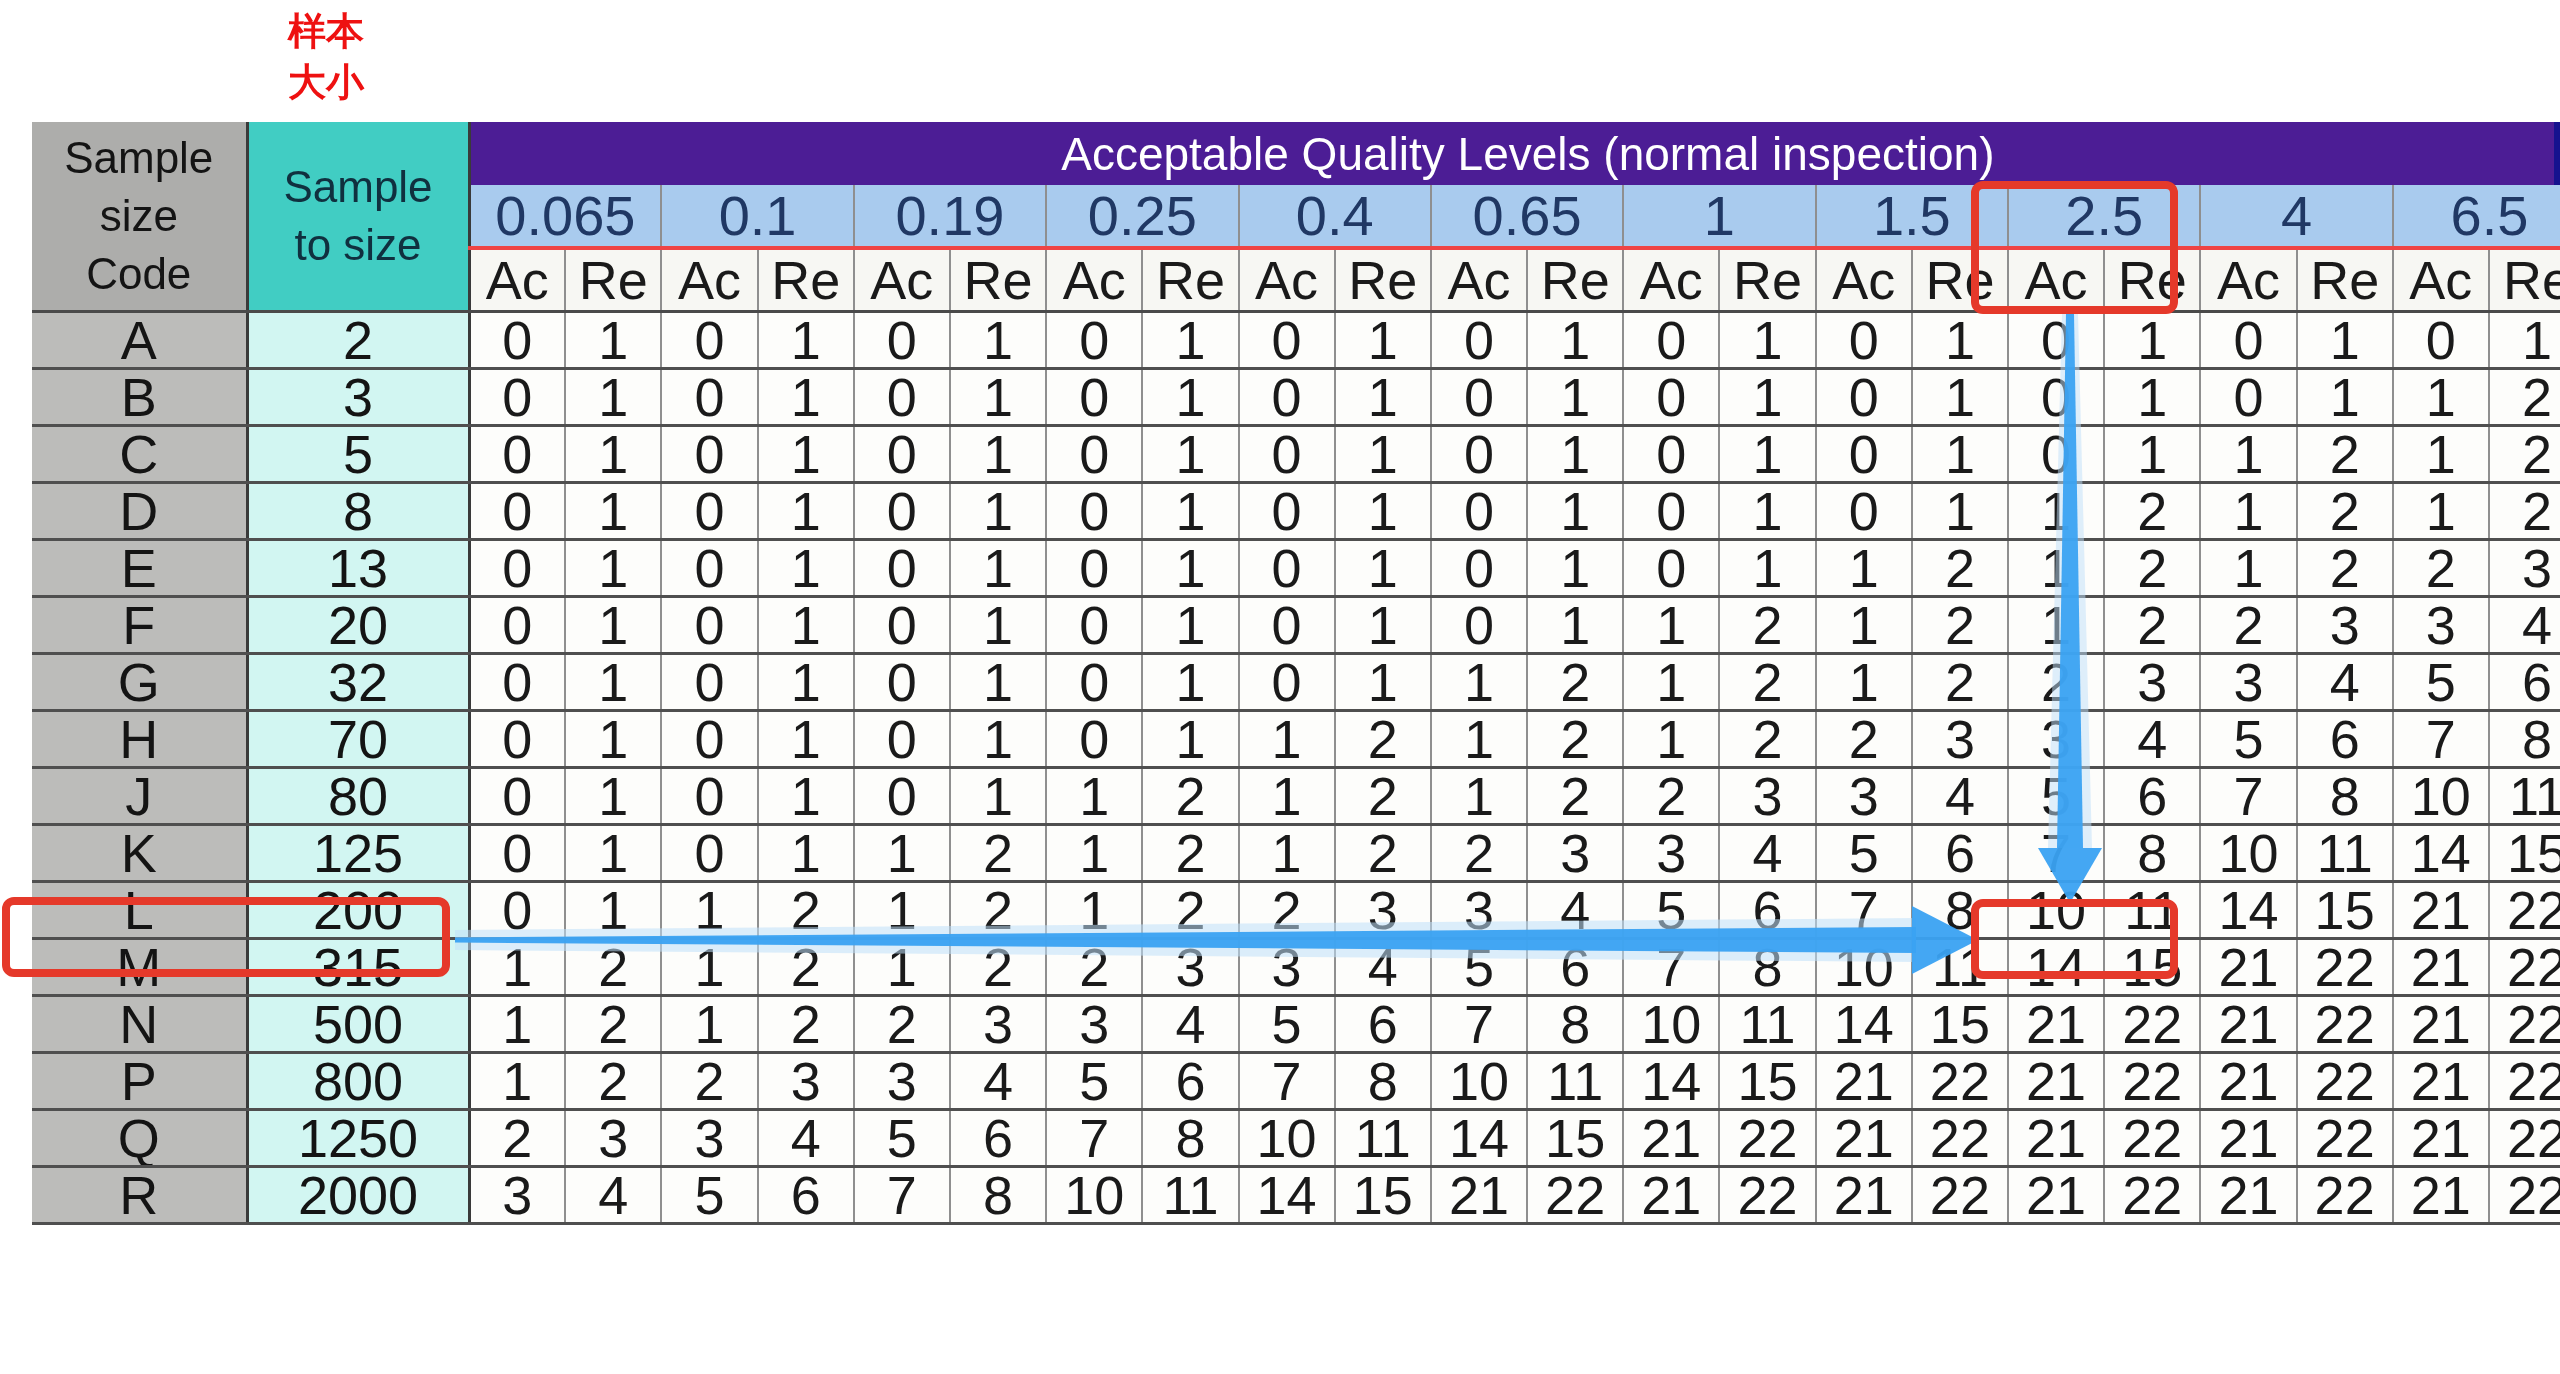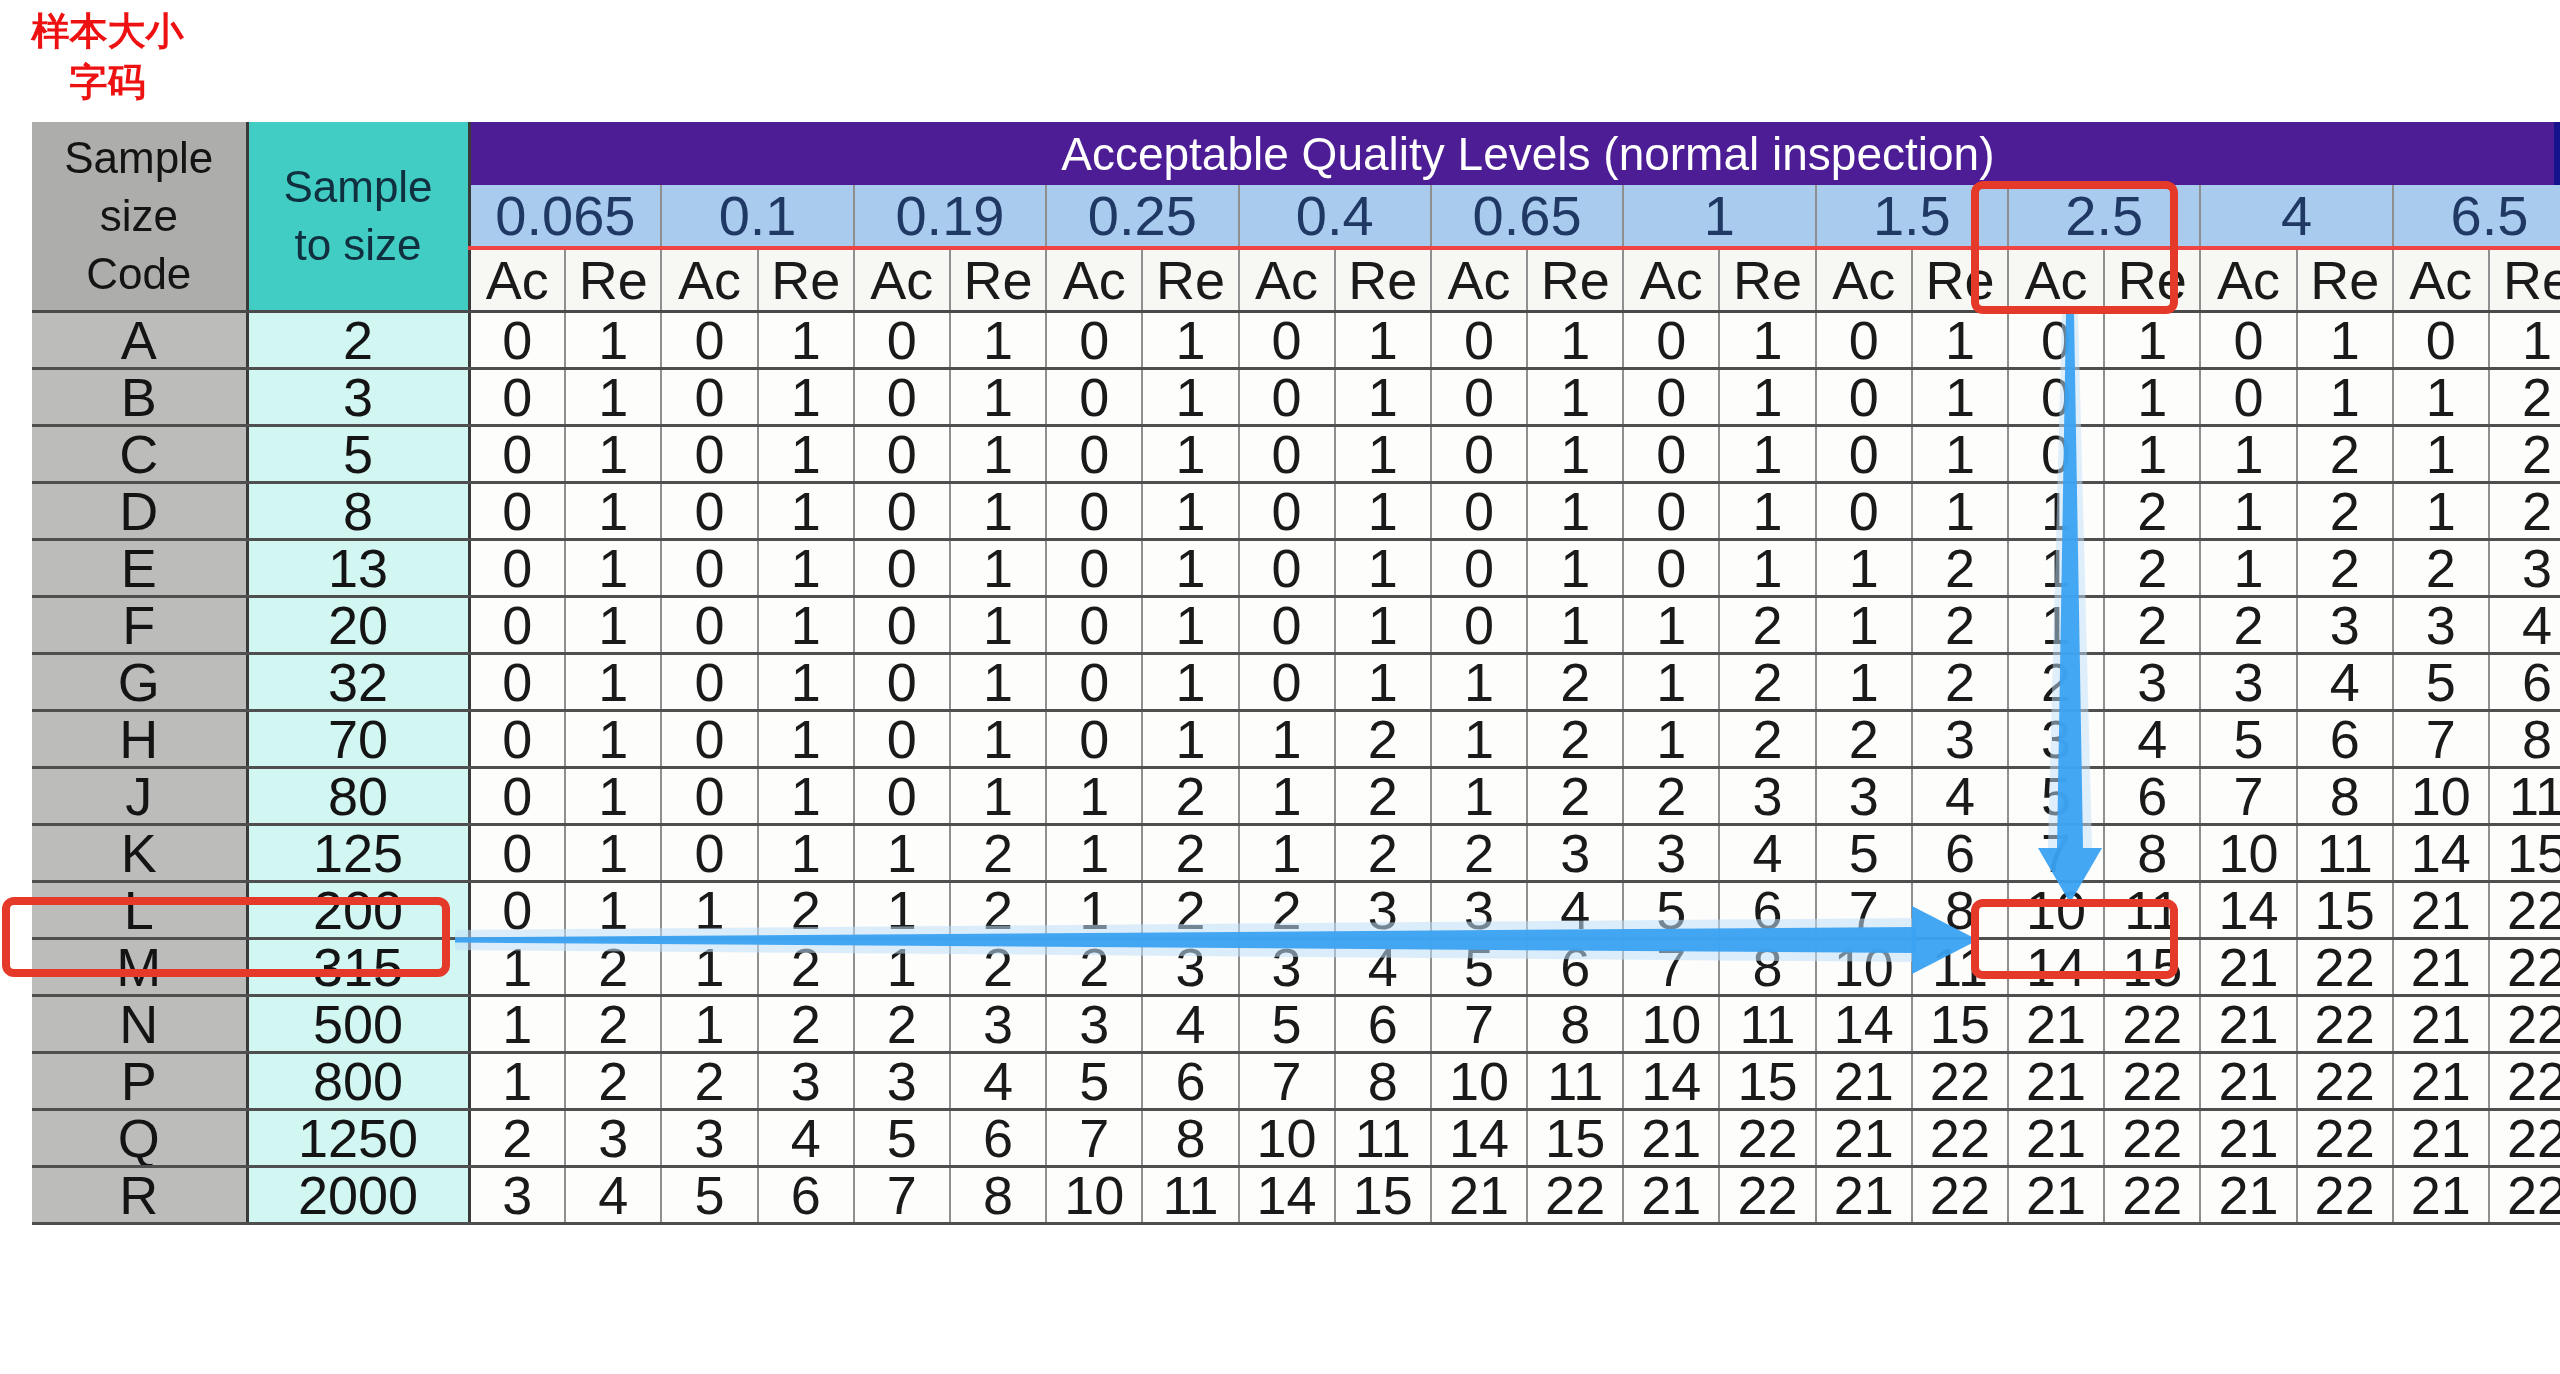--- a/index.html
+++ b/index.html
@@ -71,22 +71,22 @@
   #redbox-row  { left:2px;    top:897px; width:448px; height:80px;  }
   #redbox-cell { left:1971px; top:899px; width:207px; height:80px;  }
 
   svg.arrows { position:absolute; inset:0; pointer-events:none; }
 </style>
 </head>
 <body>
 
 <div class="stage">
 
-  <div class="zh-label" id="zh-code">样本大小
-字码</div>
+  <div class="zh-label" id="zh-size">样本
+大小</div>
 
   <table class="aql">
     <colgroup id="cols">
         <col style="width: 215px;">
         <col style="width: 222px;">
         <col style="width: 96.2px;">
         <col style="width: 96.2px;">
         <col style="width: 96.2px;">
         <col style="width: 96.2px;">
         <col style="width: 96.2px;">

